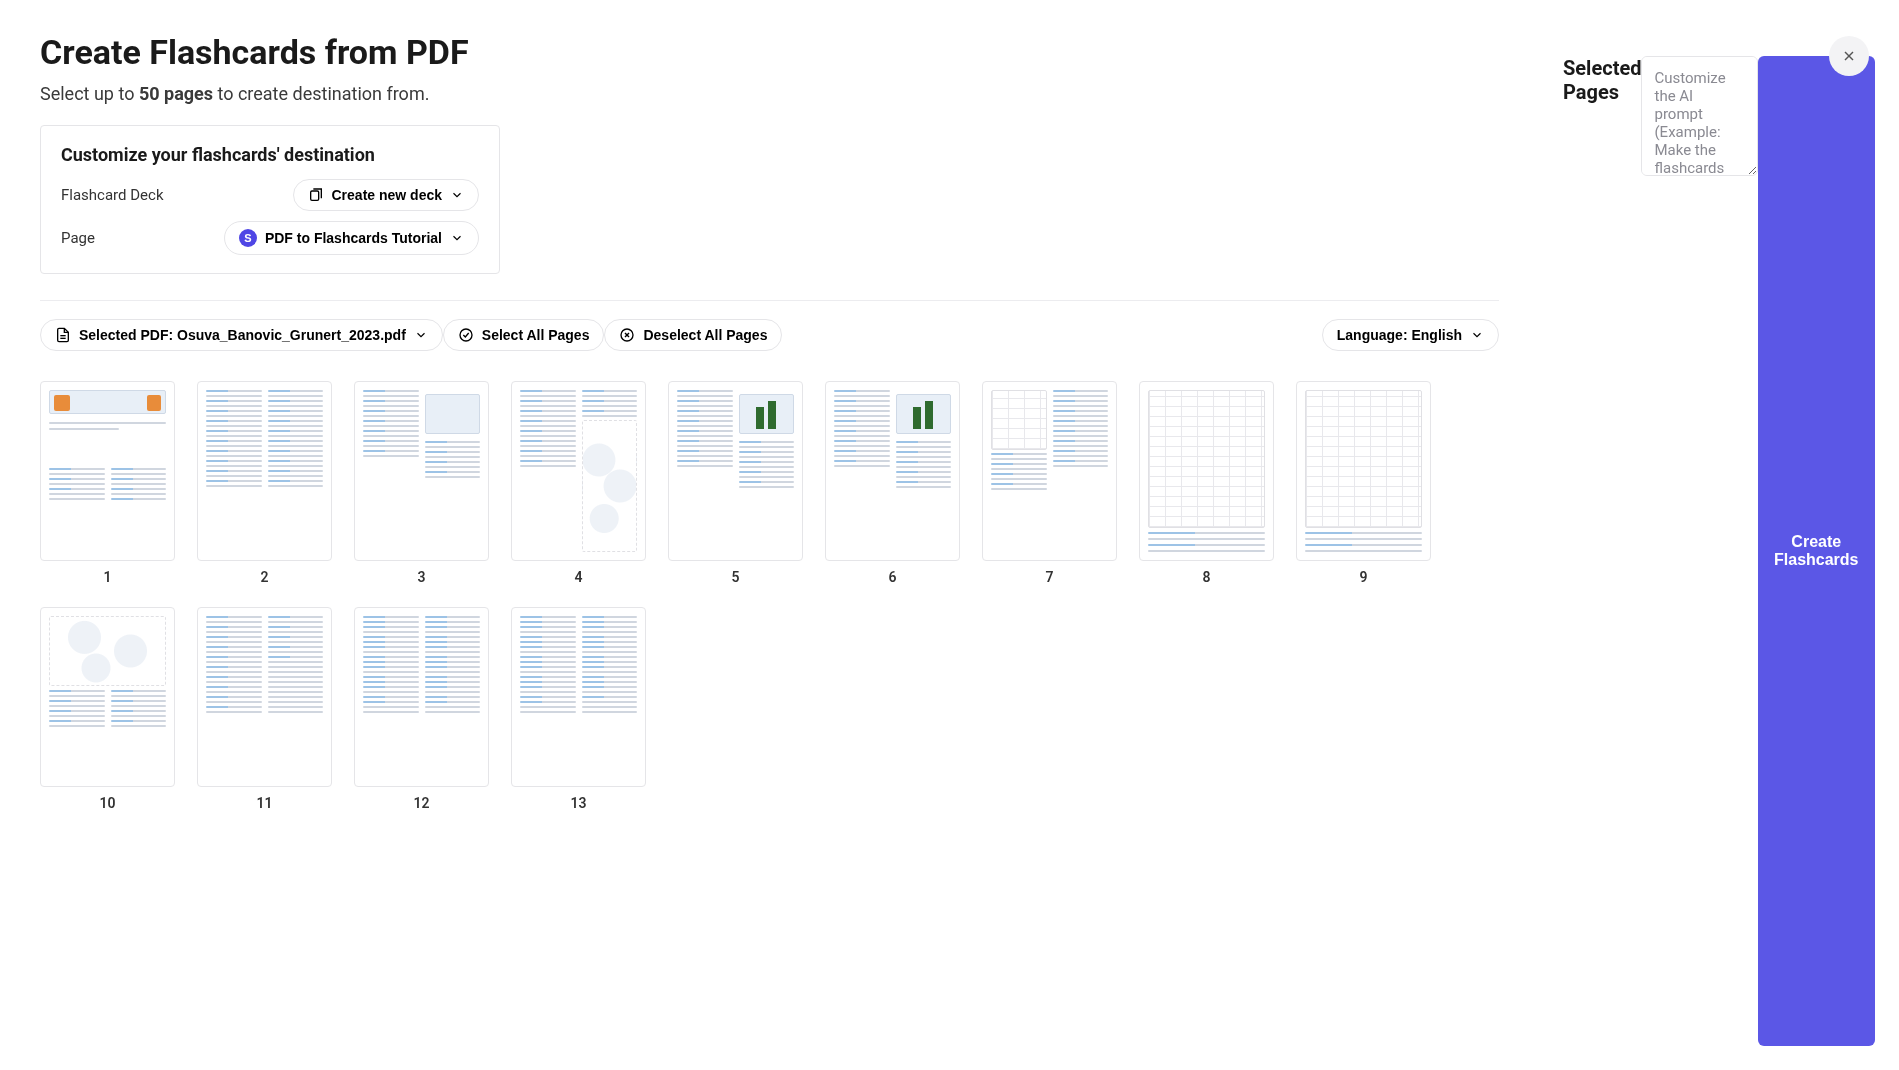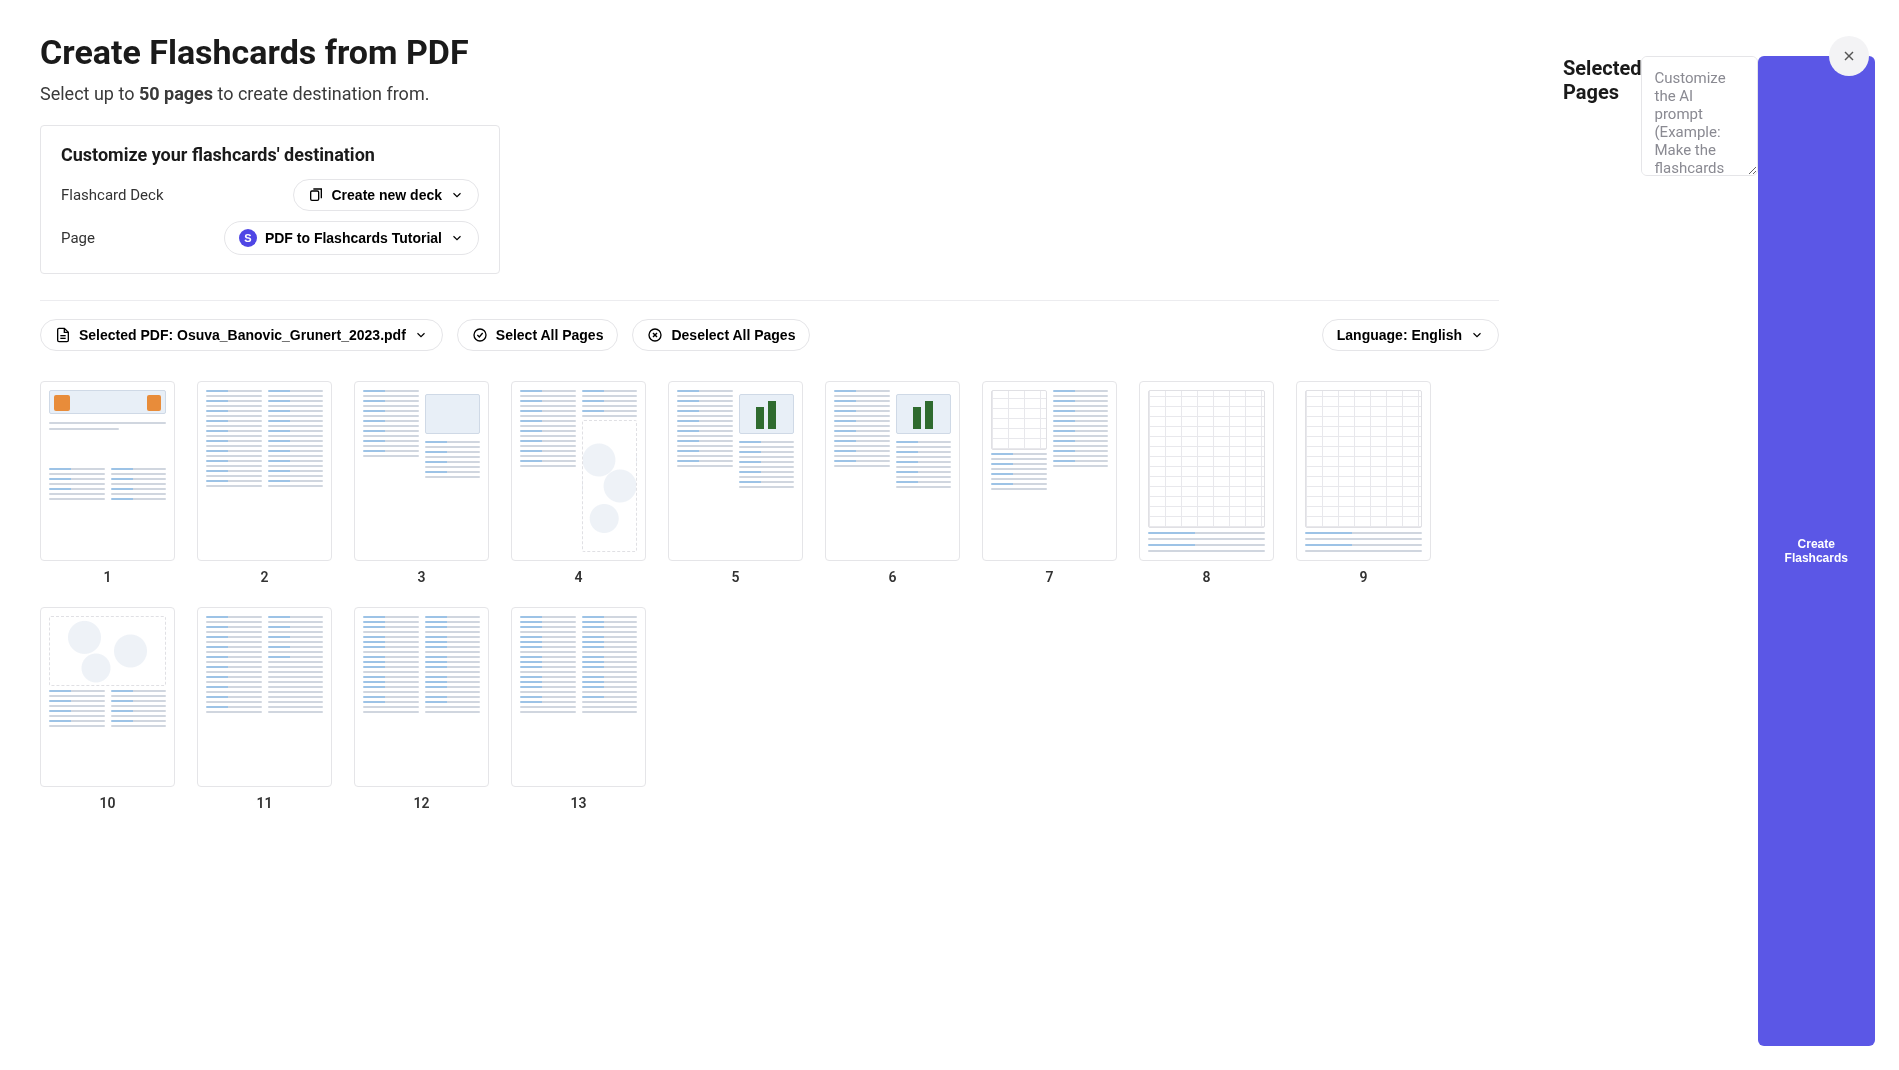--- a/index.html
+++ b/index.html
@@ -16,21 +16,21 @@
 .dest-card { border: 1px solid #e5e5e8; border-radius: 4px; padding: 18px 20px 18px 20px; margin-top: 18px; width: 460px; }
 .dest-title { font-size: 18px; font-weight: 700; margin-bottom: 14px; }
 .dest-row { display: flex; align-items: center; justify-content: space-between; margin-bottom: 10px; }
 .dest-row:last-child { margin-bottom: 0; }
 .dest-label { font-size: 15px; color: #333; }
 .pill { border: 1px solid #e5e5e8; border-radius: 999px; padding: 7px 14px; display: inline-flex; align-items: center; gap: 8px; font-size: 14px; font-weight: 600; cursor: pointer; background: #fff; }
 .pill .badge { width: 18px; height: 18px; border-radius: 50%; background: #4f46e5; color: #fff; display: inline-flex; align-items: center; justify-content: center; font-size: 11px; font-weight: 700; }
 .pill .icon { width: 16px; height: 16px; display: inline-flex; align-items: center; justify-content: center; }
 .chev { width: 14px; height: 14px; }
 .divider { border: none; border-top: 1px solid #ececef; margin: 26px 0 18px 0; }
-.toolbar { display: flex; align-items: center; gap: 14px; flex-wrap: wrap; }
+.toolbar { display: flex; align-items: center; flex-wrap: wrap; }
 .toolbar .spacer { flex: 1; }
 .grid { display: grid; grid-template-columns: repeat(9, 135px); gap: 22px 22px; margin-top: 30px; }
 .thumb-wrap { display: flex; flex-direction: column; align-items: center; gap: 8px; cursor: pointer; }
 .thumb { width: 135px; height: 180px; border: 1px solid #e5e5e8; border-radius: 4px; background: #fff; padding: 8px; display: flex; flex-direction: column; gap: 4px; overflow: hidden; }
 .thumb.special .hdr { height: 24px; background: #e8eff7; border: 1px solid #cfd9e6; border-radius: 2px; margin-bottom: 4px; position: relative; }
 .thumb.special .hdr::before { content: ""; position: absolute; left: 4px; top: 4px; width: 16px; height: 16px; background: #e88c3a; border-radius: 2px; }
 .thumb.special .hdr::after { content: ""; position: absolute; right: 4px; top: 4px; width: 14px; height: 16px; background: #e88c3a; border-radius: 2px; }
 .thumb .ln { height: 2px; background: #d0d6df; border-radius: 1px; }
 .thumb .ln.accent { background: linear-gradient(90deg, #9dc3e6 40%, #d0d6df 40%); }
 .thumb .ln.short { width: 60%; }
@@ -40,21 +40,21 @@
 .thumb .box.bar { display: flex; align-items: flex-end; justify-content: center; padding: 4px; }
 .thumb .box.bar::before { content:""; width: 8px; height: 22px; background: #2f6b2f; margin: 0 2px; }
 .thumb .box.bar::after { content:""; width: 8px; height: 28px; background: #2f6b2f; margin: 0 2px; }
 .thumb .tablebox { flex:1; background: repeating-linear-gradient(0deg, #e8e8ec 0 1px, transparent 1px 10px), repeating-linear-gradient(90deg, #e8e8ec 0 1px, transparent 1px 16px); border: 1px solid #e0e0e4; border-radius: 2px; }
 .thumb .diagram { flex:1; background: radial-gradient(circle at 30% 30%, #eef2f7 16px, transparent 17px), radial-gradient(circle at 70% 50%, #eef2f7 16px, transparent 17px), radial-gradient(circle at 40% 75%, #eef2f7 14px, transparent 15px); border: 1px dashed #e0e0e4; border-radius: 2px; }
 .thumb-num { font-size: 14px; font-weight: 600; color: #333; }
 .side h2 { font-size: 20px; font-weight: 700; margin-bottom: 12px; }
 .side .pages-area { flex: 1; }
 .prompt-ta { width: 100%; height: 120px; border: 1px solid #e5e5e8; border-radius: 6px; padding: 12px; font-size: 15px; font-family: inherit; color: #333; resize: vertical; margin-bottom: 18px; }
 .prompt-ta::placeholder { color: #8a8a92; }
-.create-btn { width: 100%; padding: 14px; background: #5b57e6; color: #fff; border: none; border-radius: 6px; font-size: 12px; font-weight: 600; cursor: pointer; }
+.create-btn { width: 100%; padding: 14px; background: #5b57e6; color: #fff; border: none; border-radius: 6px; font-size: 16px; font-weight: 600; cursor: pointer; }
 svg.ico { width: 16px; height: 16px; stroke: currentColor; fill: none; stroke-width: 2; }
 </style>
 </head>
 <body>
 
 <div class="modal">
   <div class="main">
     <h1 class="title">Create Flashcards from PDF</h1>
     <div class="subtitle">
       <span>Select up to </span><span class="bold">50 pages</span><span> to create destination from.</span>

